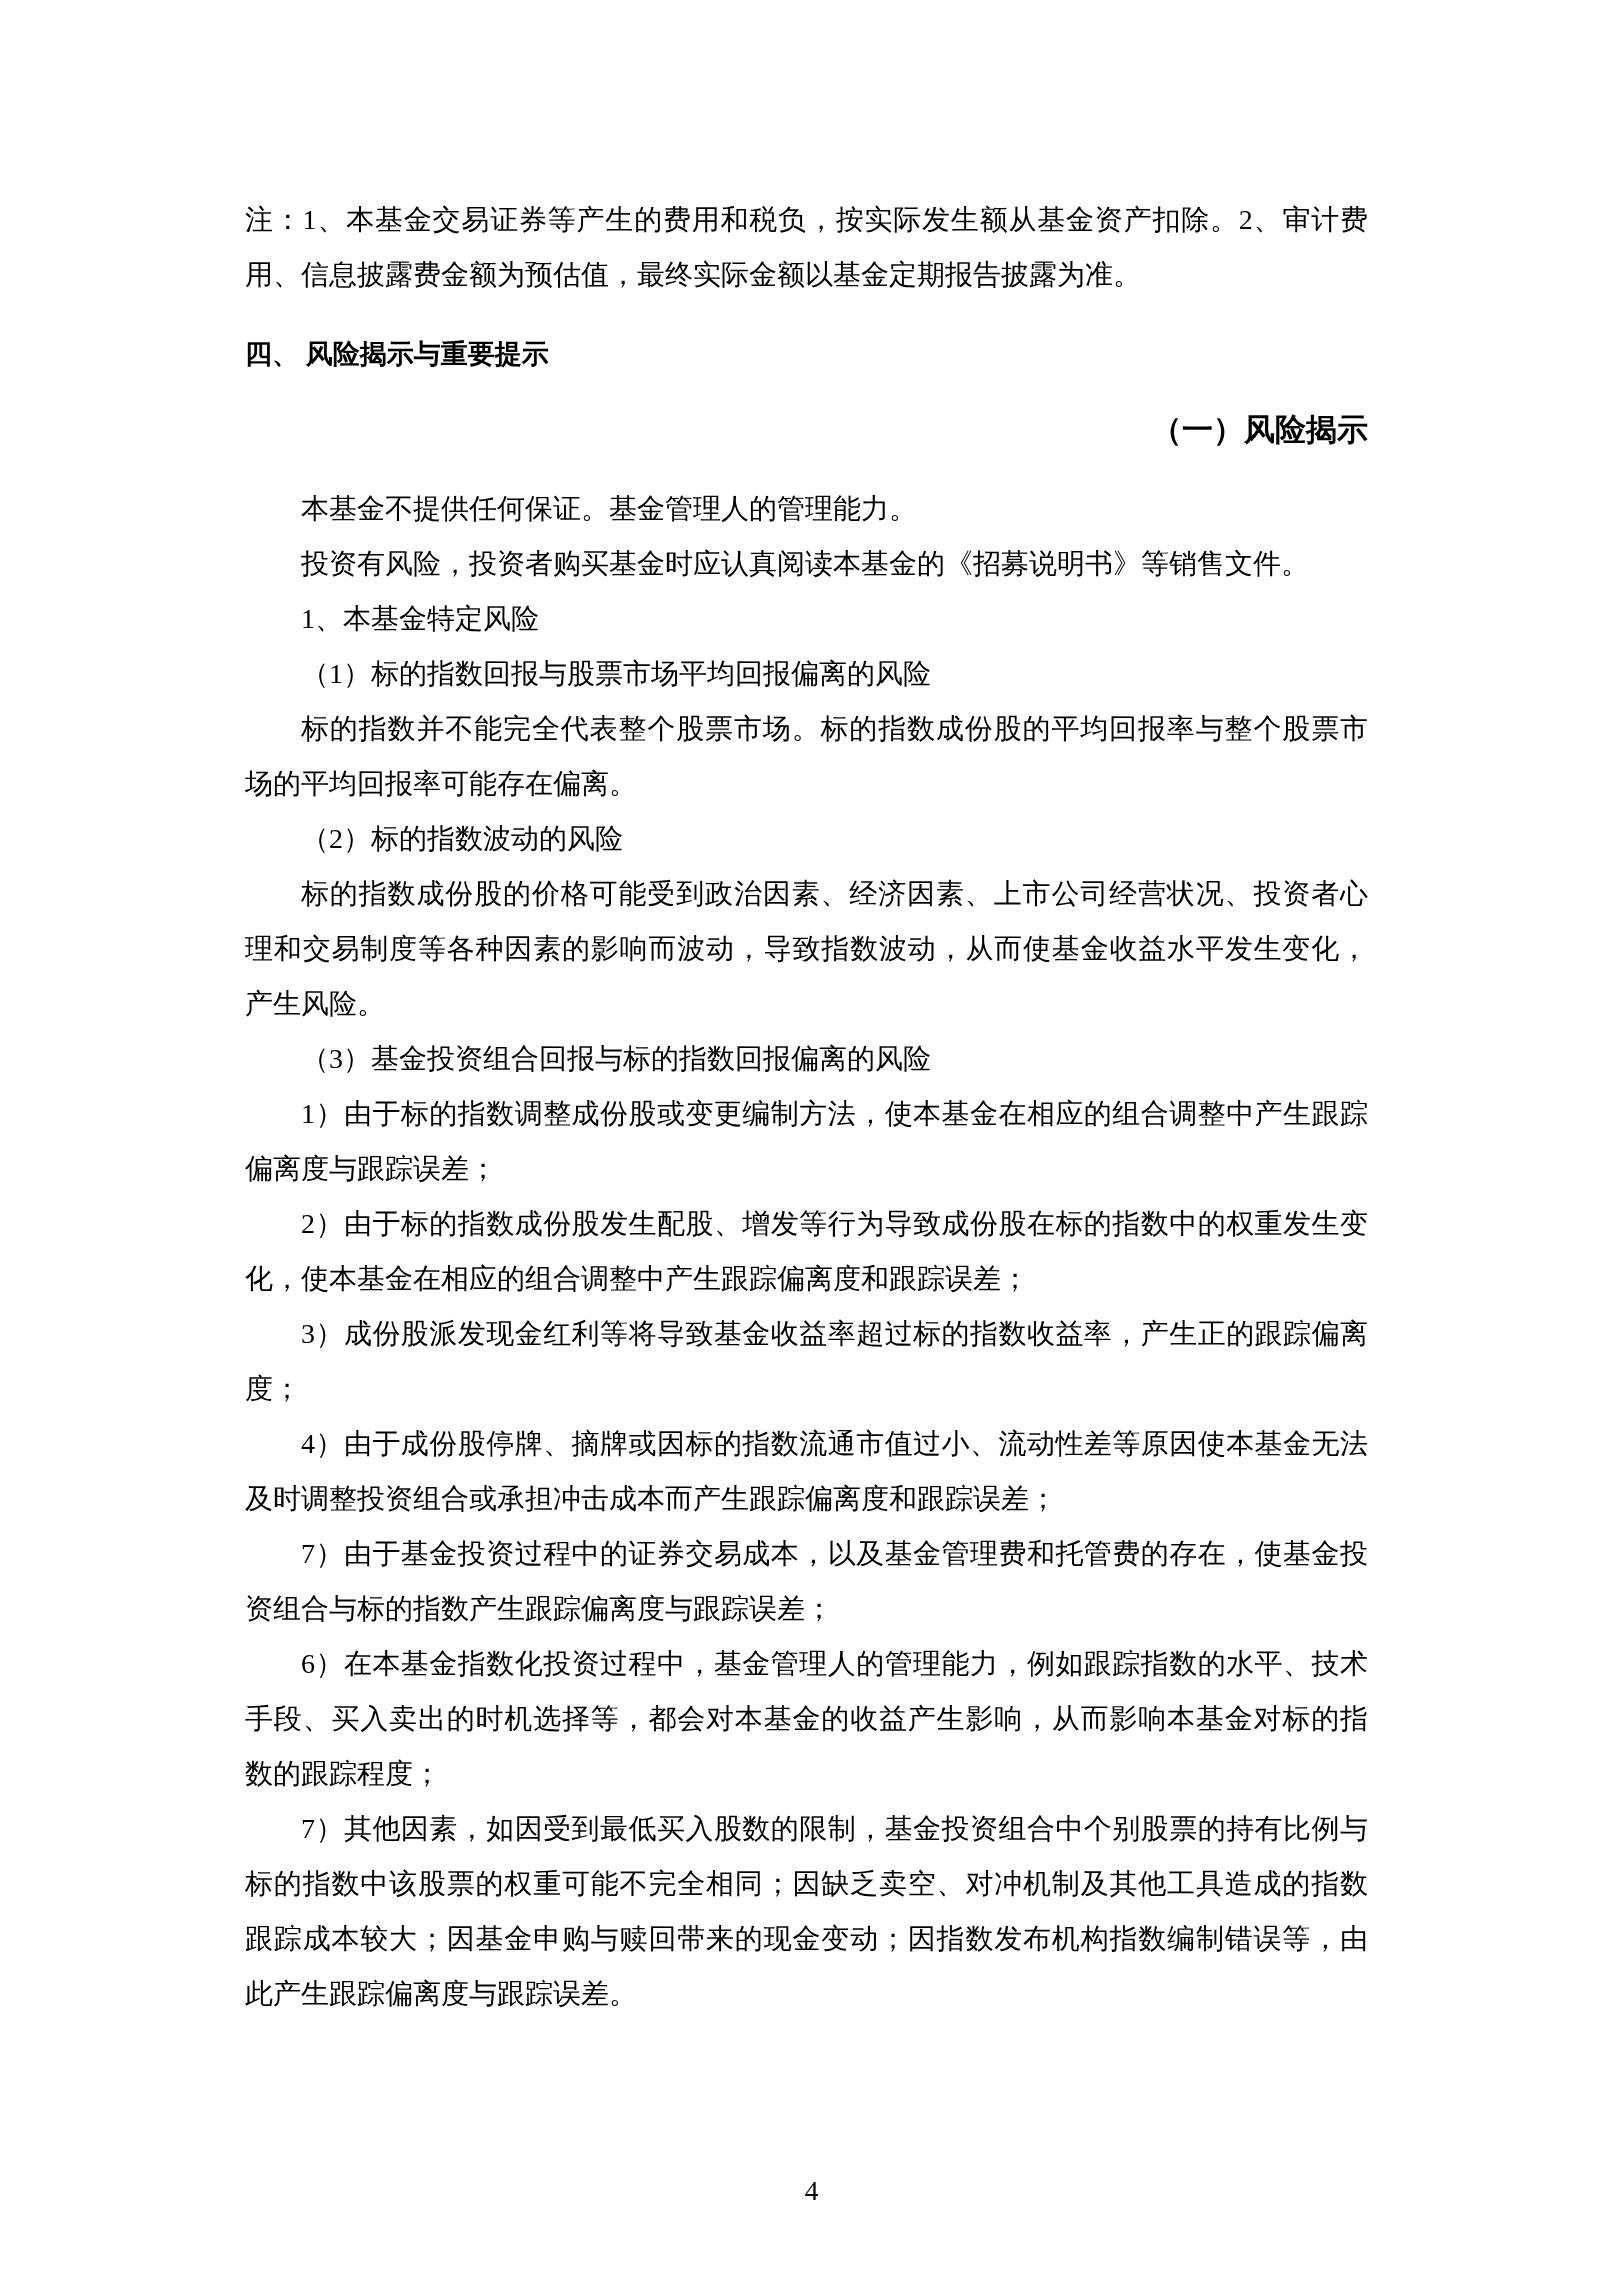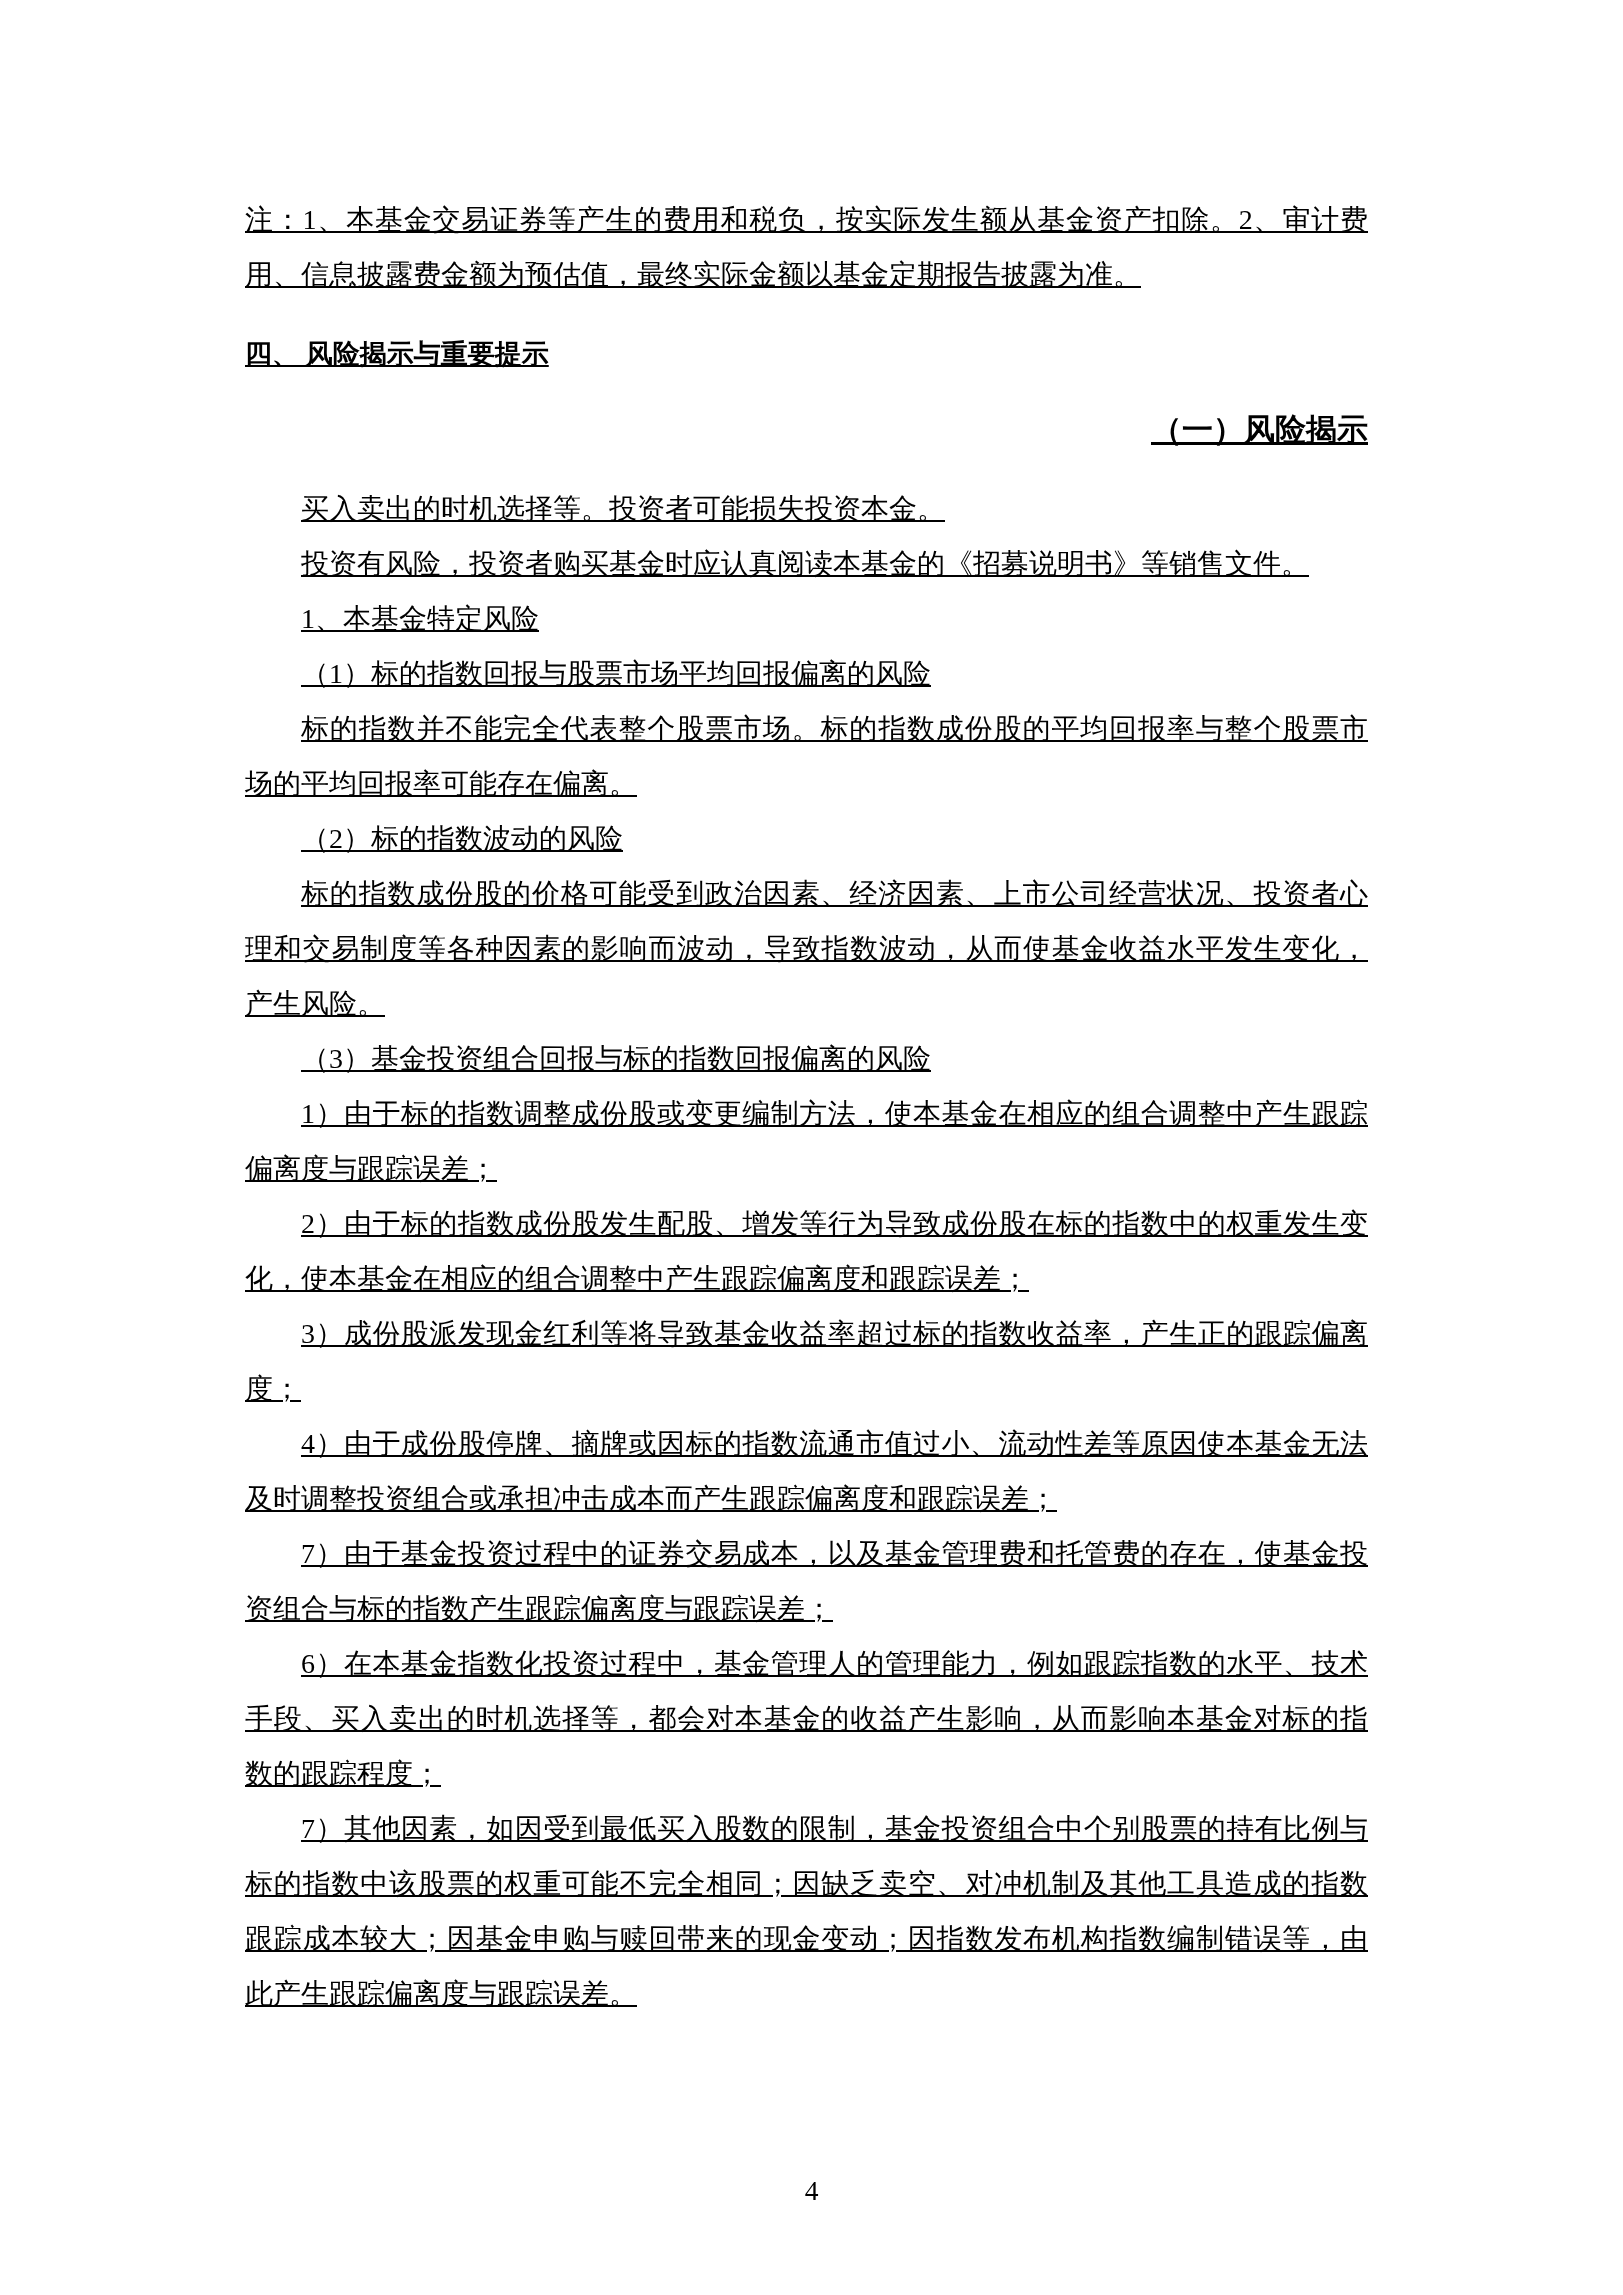--- a/index.html
+++ b/index.html
@@ -24,21 +24,20 @@
     left:245px;
     top:192px;
     width:1123px;
   }
   .line{
     font-size:28px;
     line-height:55px;
     min-height:55px;
     color:var(--text-color);
     white-space:normal;
-    text-decoration:underline;
   }
   .ind{
     text-indent:56px;
   }
   .just{
     text-align:justify;
     text-align-last:justify;
   }
   .h1{
     font-weight:bold;
@@ -65,21 +64,21 @@
 </style>
 </head>
 <body>
 
 <div class="page">
   <main class="content">
       <div class="line just">注：1、本基金交易证券等产生的费用和税负，按实际发生额从基金资产扣除。2、审计费</div>
       <div class="line">用、信息披露费金额为预估值，最终实际金额以基金定期报告披露为准。</div>
       <div class="line h1">四、 风险揭示与重要提示</div>
       <div class="line h2">（一）风险揭示</div>
-      <div class="line ind">买入卖出的时机选择等。投资者可能损失投资本金。</div>
+      <div class="line ind">本基金不提供任何保证。基金管理人的管理能力。</div>
       <div class="line ind">投资有风险，投资者购买基金时应认真阅读本基金的《招募说明书》等销售文件。</div>
       <div class="line ind">1、本基金特定风险</div>
       <div class="line ind">（1）标的指数回报与股票市场平均回报偏离的风险</div>
       <div class="line ind just">标的指数并不能完全代表整个股票市场。标的指数成份股的平均回报率与整个股票市</div>
       <div class="line">场的平均回报率可能存在偏离。</div>
       <div class="line ind">（2）标的指数波动的风险</div>
       <div class="line ind just">标的指数成份股的价格可能受到政治因素、经济因素、上市公司经营状况、投资者心</div>
       <div class="line just">理和交易制度等各种因素的影响而波动，导致指数波动，从而使基金收益水平发生变化，</div>
       <div class="line">产生风险。</div>
       <div class="line ind">（3）基金投资组合回报与标的指数回报偏离的风险</div>

